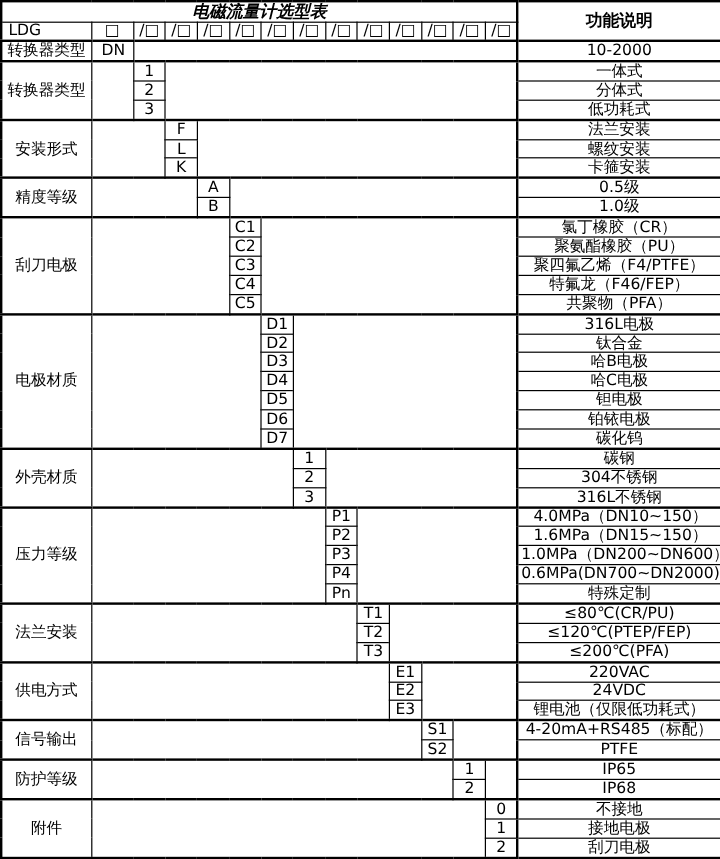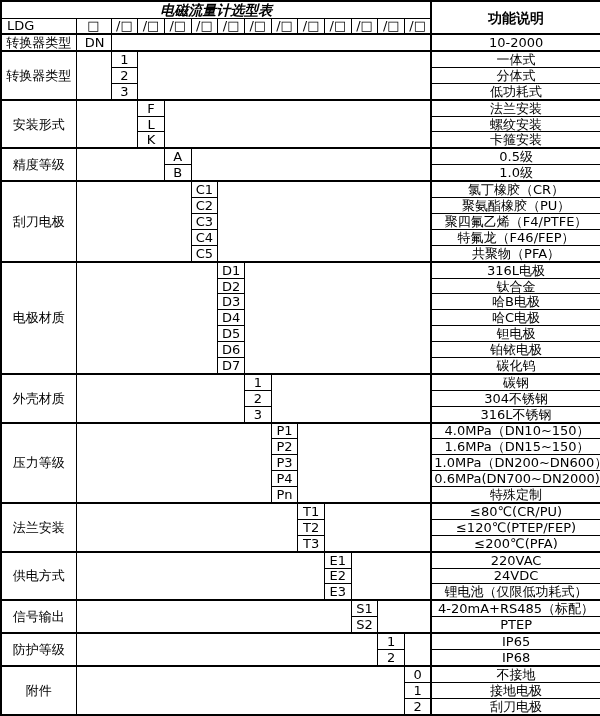--- a/index.html
+++ b/index.html
@@ -262,21 +262,21 @@
 
   <tr class="gt">
     <td rowspan="2">信号输出</td>
     <td colspan="10" rowspan="2"></td>
     <td>S1</td>
     <td colspan="2" rowspan="2"></td>
     <td class="desc">4-20mA+RS485（标配）</td>
   </tr>
   <tr>
     <td>S2</td>
-    <td class="desc">PTEP</td>
+    <td class="desc">PTFE</td>
   </tr>
 
   <tr class="gt">
     <td rowspan="2">防护等级</td>
     <td colspan="11" rowspan="2"></td>
     <td>1</td>
     <td rowspan="2"></td>
     <td class="desc">IP65</td>
   </tr>
   <tr>

